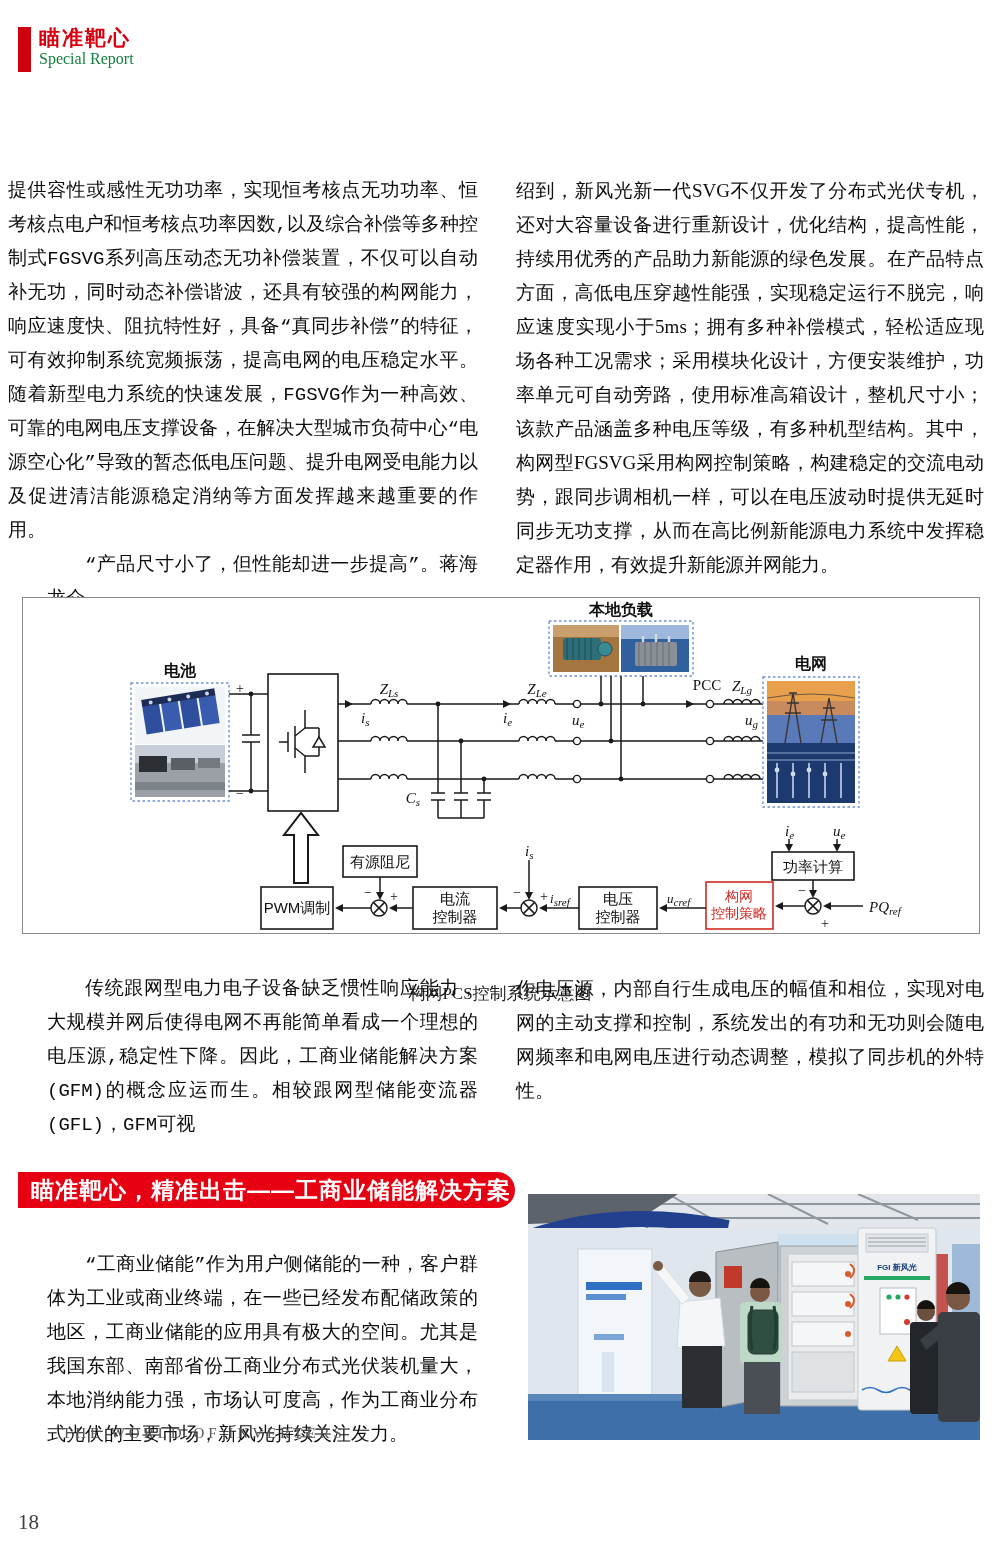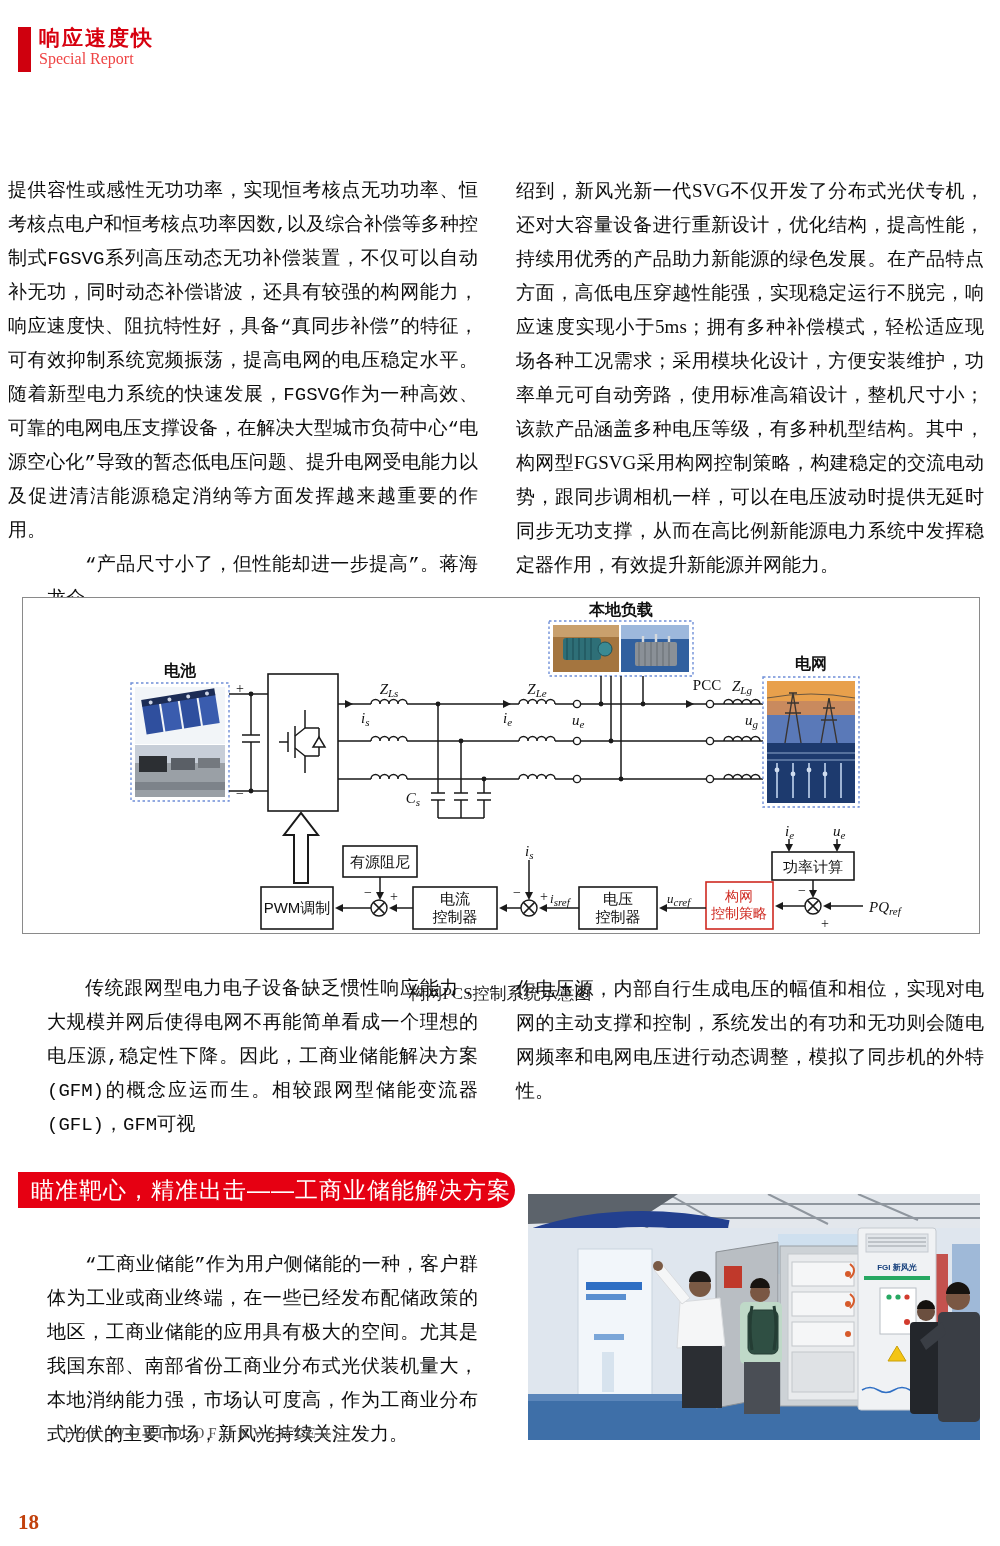--- a/index.html
+++ b/index.html
@@ -6,39 +6,39 @@
   html,body { background:#888; }
   .page {
     position:relative; width:1000px; height:1546px; margin:0 auto;
     background:#ffffff; overflow:hidden;
     font-family:"Liberation Serif", serif; color:#111;
   }
   .abs { position:absolute; }
   
   .hdr-bar { left:18px; top:27px; width:13px; height:45px; background:#cf000e; }
   .hdr-cn { left:39px; top:24px; font-family:"Liberation Sans",sans-serif; font-weight:bold; font-size:21px; color:#d7000f; letter-spacing:2px; }
-  .hdr-en { left:39px; top:50px; font-size:16px; color:#ef4444; }
+  .hdr-en { left:39px; top:50px; font-size:16px; color:#15803d; }
   
   .col { font-size:19px; line-height:34px; text-align:justify; text-justify:inter-ideograph; color:#0d0d0d; }
   .colL { left:8px;  width:470px;font-family:Liberation Mono, monospace; }
   .colR { left:516px; width:468px; }
   .topcols { top:174px; }
   .indent { text-indent:2em;margin-left:39px; }
   
   .diagram { left:22px; top:597px; width:958px; height:337px; border:1px solid #8a8a8a; background:#fff; }
   .caption { left:0; top:940px; width:1000px; text-align:center; font-size:17px; color:#222; font-family:"Liberation Serif",serif;margin-top:42px; }
   .midcols { top:972px; }
   
   .banner { left:18px; top:1172px; width:497px; height:36px; background:#e60012;
             border-radius:0 18px 18px 0; color:#fff; font-family:"Liberation Sans",sans-serif;
-            font-weight:normal; font-size:23px; line-height:36px; padding-left:13px; letter-spacing:1px; white-space:nowrap; }
+            font-weight:bold; font-size:23px; line-height:36px; padding-left:13px; letter-spacing:1px; white-space:nowrap; }
   .botcols { top:1248px; }
   .photo { left:528px; top:1194px; width:452px; height:246px; background:#dfe3e8; overflow:hidden; }
   
-  .pgnum { left:18px; top:1510px; font-weight:bold; font-size:21px; color:#c2410c; }
+  .pgnum { left:18px; top:1510px; font-weight:normal; font-size:21px; color:#404040; }
   .mag   { left:62px; top:1425px; font-size:15px; color:#555; letter-spacing:4px; }
   
   .dlabel { font-family:"Liberation Sans",sans-serif; font-weight:bold; font-size:16px; fill:#111; }
   .dbox   { font-family:"Liberation Sans",sans-serif; font-size:15px; fill:#111; }
   .dboxr  { font-family:"Liberation Sans",sans-serif; font-size:14px; fill:#cf2a21; }
   .math   { font-family:"Liberation Serif",serif; font-style:italic; font-size:15px; fill:#111; }
   .msub   { font-size:11px; }
   .sign   { font-family:"Liberation Serif",serif; font-size:14px; fill:#111; }
   .wire   { stroke:#1a1a1a; stroke-width:1.5; fill:none; }
   .blk    { fill:#fff; stroke:#1a1a1a; stroke-width:1.6; }
@@ -46,21 +46,21 @@
   .ah     { fill:#1a1a1a; stroke:none; }
   .node   { fill:#fff; stroke:#1a1a1a; stroke-width:1.4; }
   .dot    { fill:#1a1a1a; }
 </style>
 </head>
 <body>
 
 <div class="page">
 
   <div class="abs hdr-bar"></div>
-  <div class="abs hdr-cn">响应速度快</div>
+  <div class="abs hdr-cn">瞄准靶心</div>
   <div class="abs hdr-en">Special Report</div>
 
   <div class="abs col colL topcols">
     <p>提供容性或感性无功功率，实现恒考核点无功功率、恒考核点电户和恒考核点功率因数,以及综合补偿等多种控制式FGSVG系列高压动态无功补偿装置，不仅可以自动补无功，同时动态补偿谐波，还具有较强的构网能力，响应速度快、阻抗特性好，具备“真同步补偿”的特征，可有效抑制系统宽频振荡，提高电网的电压稳定水平。随着新型电力系统的快速发展，FGSVG作为一种高效、可靠的电网电压支撑设备，在解决大型城市负荷中心“电源空心化”导致的暂态低电压问题、提升电网受电能力以及促进清洁能源稳定消纳等方面发挥越来越重要的作用。</p>
     <p class="indent">“产品尺寸小了，但性能却进一步提高”。蒋海龙介</p>
   </div>
   <div class="abs col colR topcols">
     <p>绍到，新风光新一代SVG不仅开发了分布式光伏专机，还对大容量设备进行重新设计，优化结构，提高性能，持续用优秀的产品助力新能源的绿色发展。在产品特点方面，高低电压穿越性能强，实现稳定运行不脱完，响应速度实现小于5ms；拥有多种补偿模式，轻松适应现场各种工况需求；采用模块化设计，方便安装维护，功率单元可自动旁路，使用标准高箱设计，整机尺寸小；该款产品涵盖多种电压等级，有多种机型结构。其中，构网型FGSVG采用构网控制策略，构建稳定的交流电动势，跟同步调相机一样，可以在电压波动时提供无延时同步无功支撑，从而在高比例新能源电力系统中发挥稳定器作用，有效提升新能源并网能力。</p>
   </div>
 

